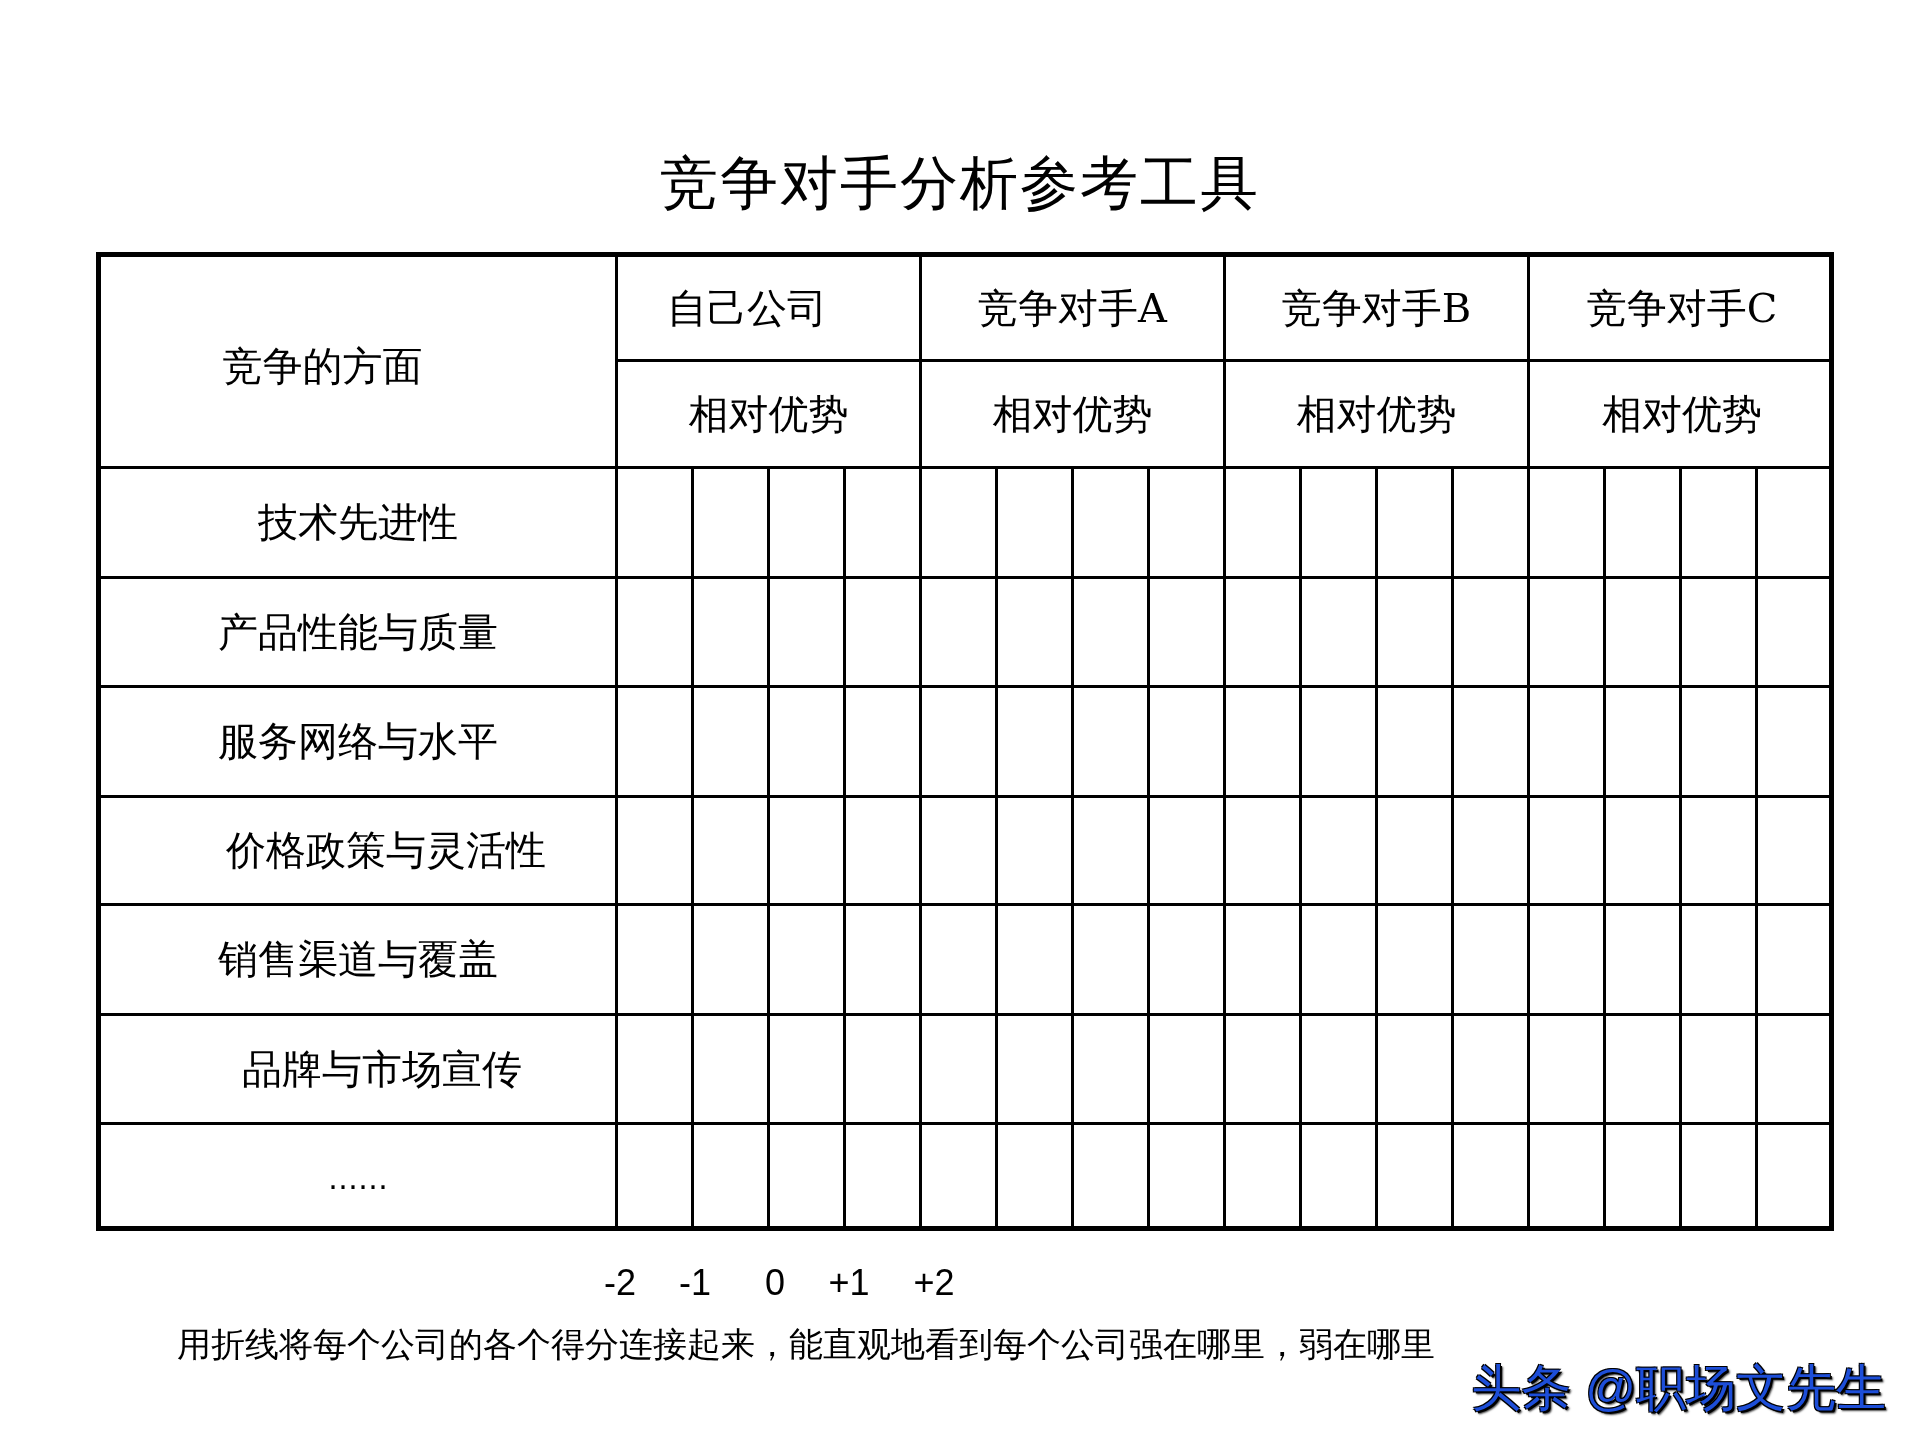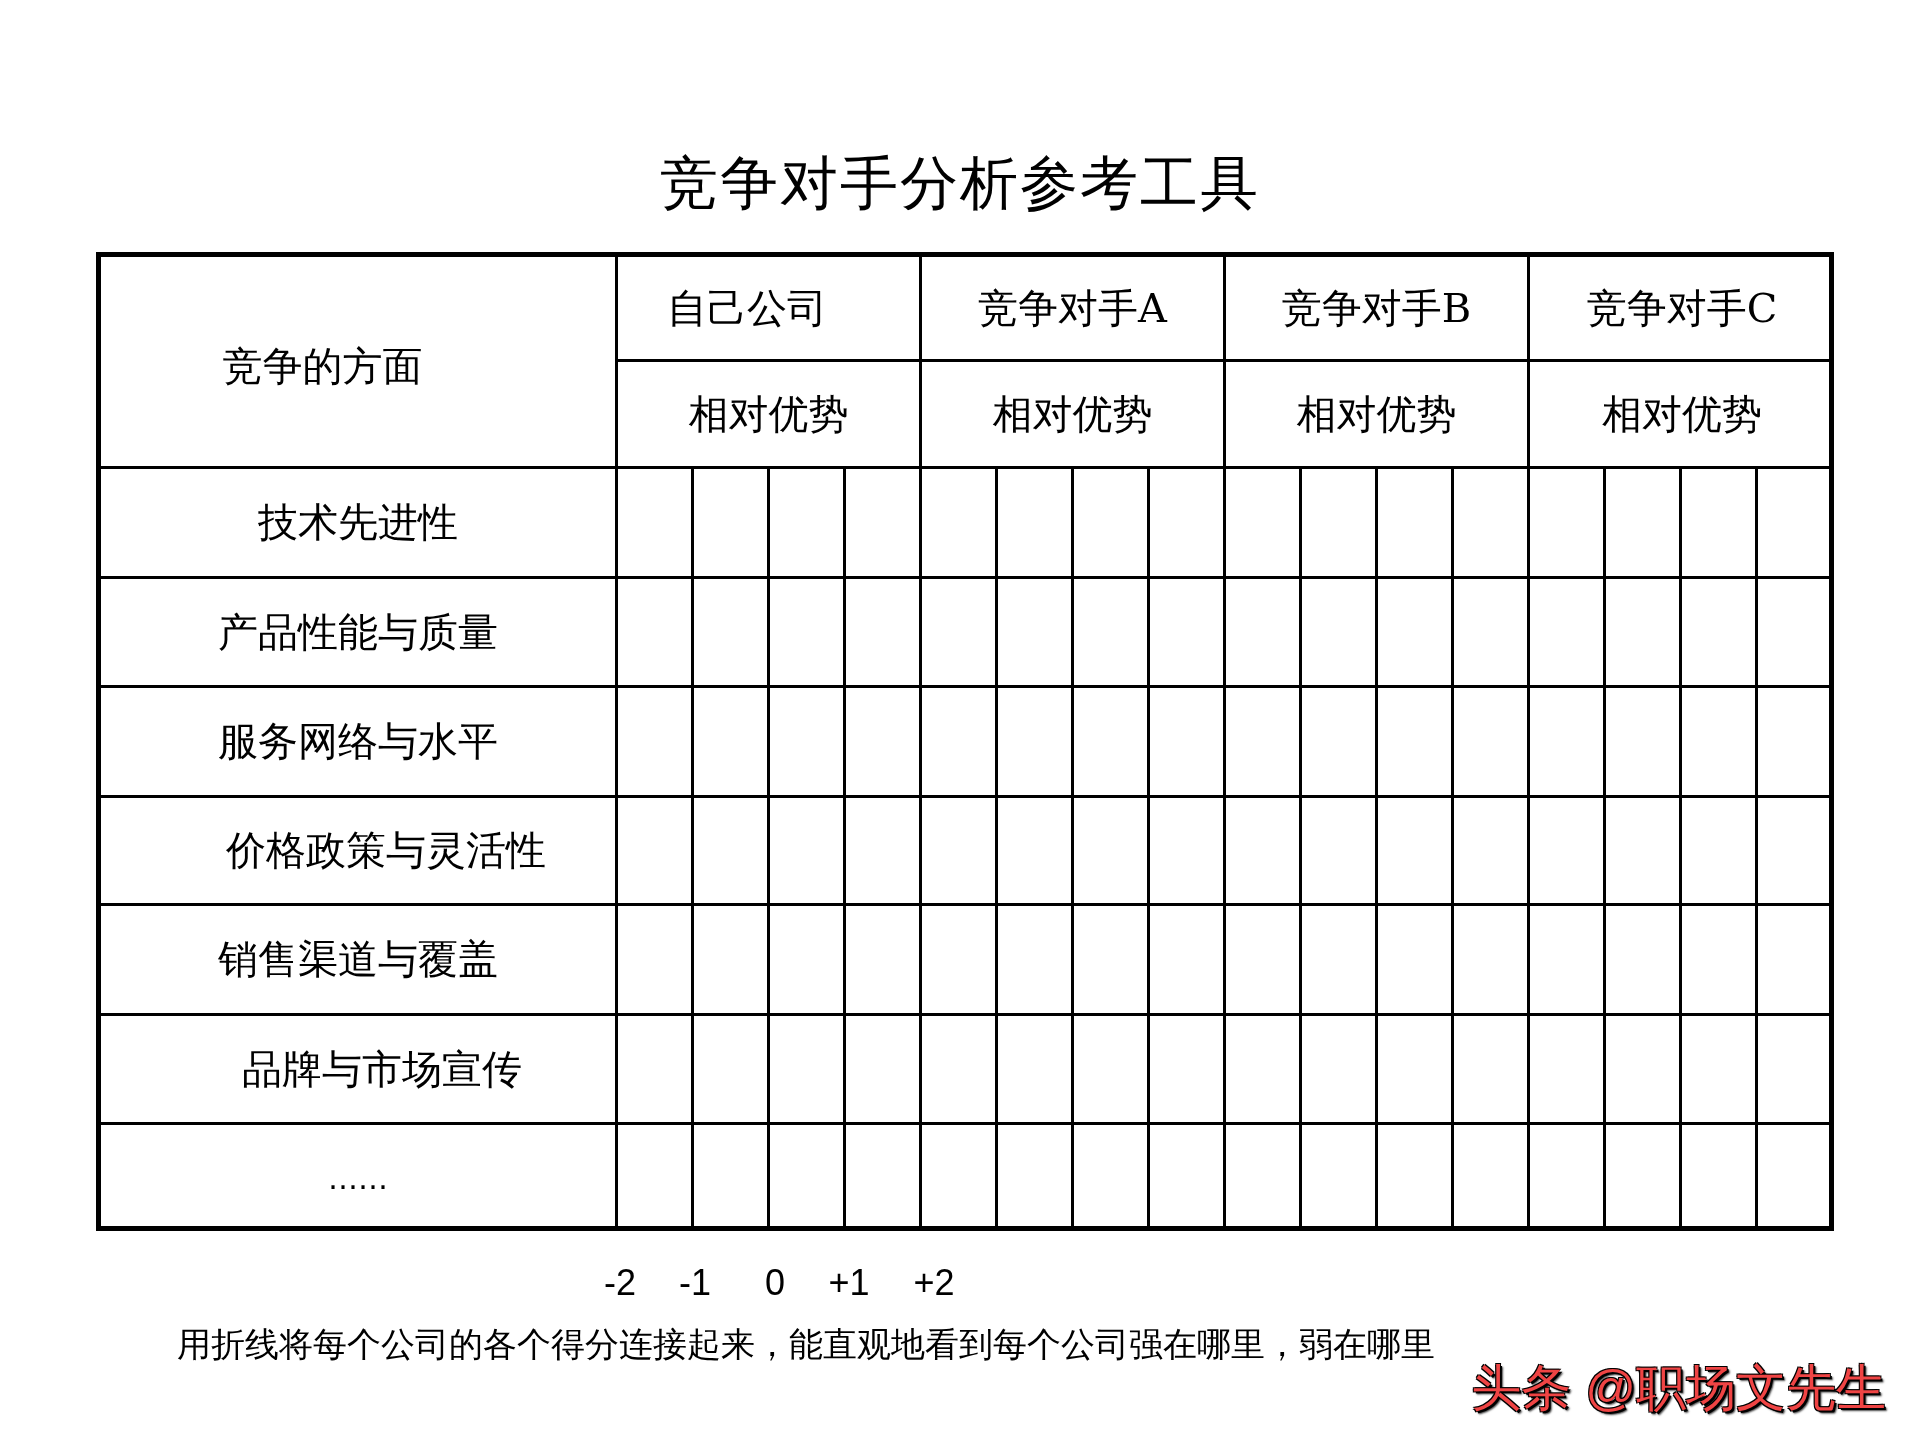--- a/index.html
+++ b/index.html
@@ -10,21 +10,21 @@
   .tbl { position:absolute; left:96px; top:252px; width:1738px; height:979px;
          border:5px solid #000; box-sizing:border-box; }
   .hline { position:absolute; background:#000; height:3px; }
   .vline { position:absolute; background:#000; width:3px; }
   .cell-text { position:absolute; display:flex; align-items:center; justify-content:center;
                font-size:40px; white-space:nowrap; }
   .scale { position:absolute; top:1262px; font-family:"Liberation Sans", sans-serif;
            font-size:36px; transform:translateX(-50%); }
   .note { position:absolute; left:177px; top:1322px; font-size:34px; white-space:nowrap; }
   .watermark { position:absolute; right:34px; top:1355px; font-family:"Liberation Sans", sans-serif;
-               font-size:50px; color:#ef4444; white-space:nowrap;
+               font-size:50px; color:#1d4ed8; white-space:nowrap;
                text-shadow: 2px 2px 0 #000, -1px -1px 0 #000, 1px -1px 0 #000, -1px 1px 0 #000, 3px 3px 2px #444; }
 </style>
 </head>
 <body>
 
 <div class="title">竞争对手分析参考工具</div>
 
 <div class="tbl">
 
   <div class="hline" style="left:516px; top:102px; width:1217px;"></div>

